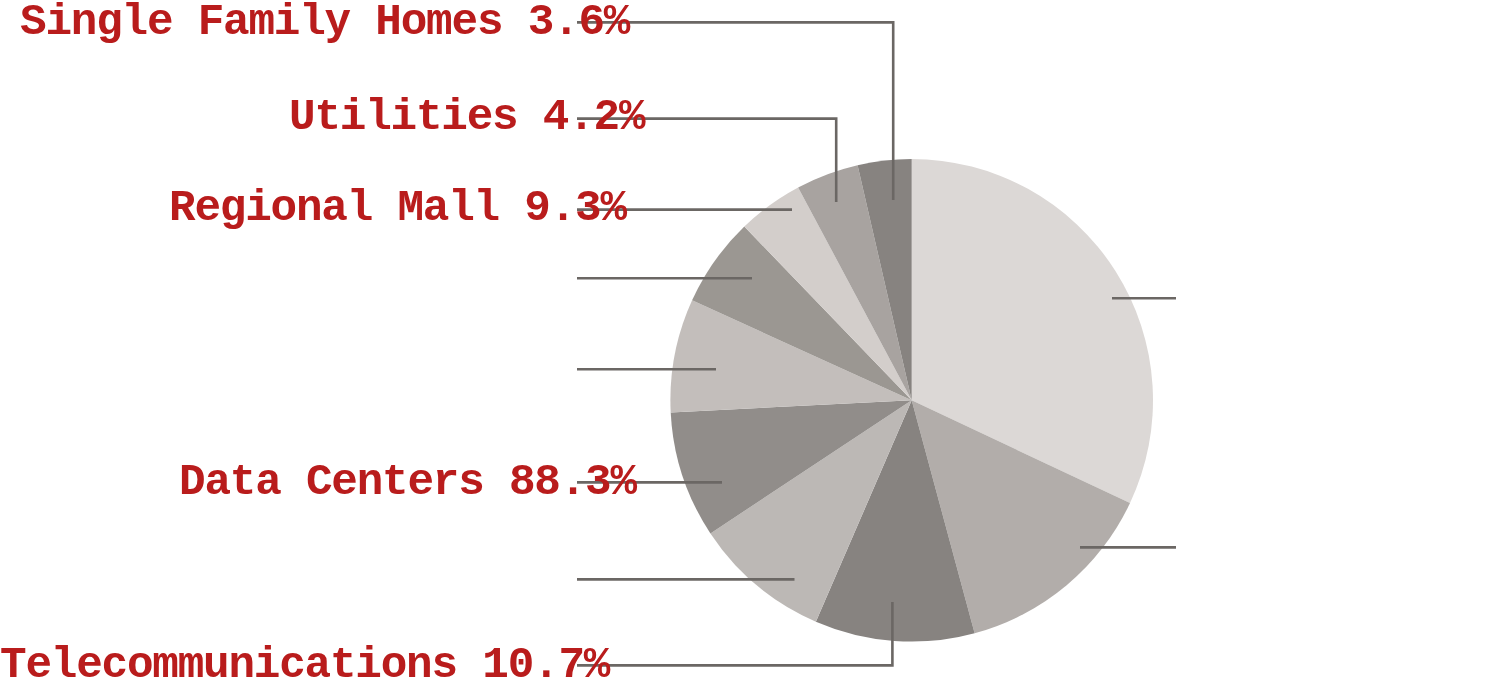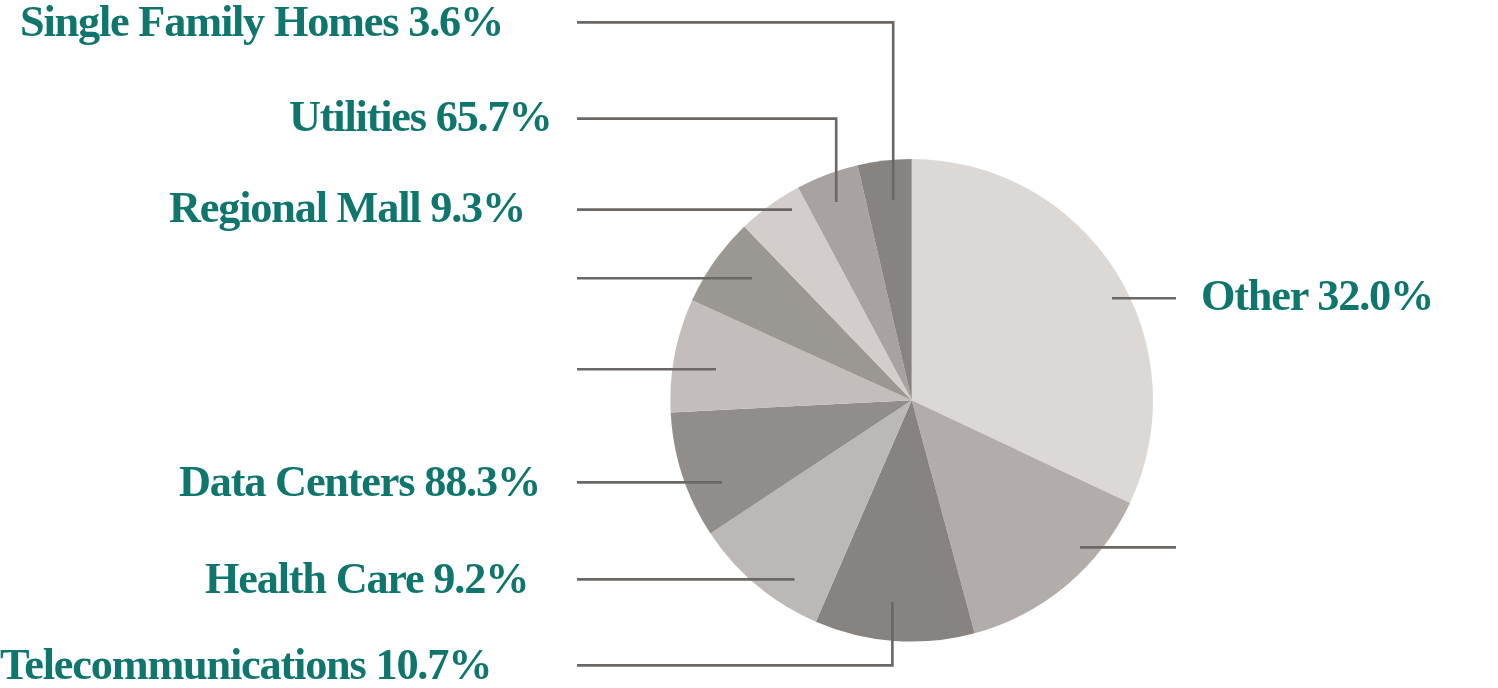--- a/index.html
+++ b/index.html
@@ -1,22 +1,22 @@
 <!DOCTYPE html>
 <html><head>
 <meta charset="utf-8">
 <title>Pie Chart</title>
 <style>
   html,body{margin:0;padding:0;background:#ffffff;}
   body{width:1498px;height:688px;overflow:hidden;}
   #stage{position:relative;width:1498px;height:688px;background:#ffffff;
          font-family:"Liberation Sans",sans-serif;}
   svg.chart{position:absolute;left:0;top:0;width:1498px;height:688px;display:block;}
-  .lbl{position:absolute;font-family:Liberation Serif, serif;font-weight:bold;
-       font-size:44.3px;letter-spacing:-1.2px;color:#0f766e;white-space:nowrap;
+  .lbl{position:absolute;font-family:Liberation Mono, monospace;font-weight:bold;
+       font-size:44.3px;letter-spacing:-1.2px;color:#b91c1c;white-space:nowrap;
        line-height:44px;transform:translateZ(0);-webkit-font-smoothing:antialiased;}
 </style>
 </head>
 <body>
 
 <div id="stage">
   <svg class="chart" viewBox="0 0 1498 688">
     <g shape-rendering="geometricPrecision">
       <path d="M 911.7 400.3 L 911.70 159.00 A 241.3 241.3 0 0 1 1130.03 503.04 Z" fill="#dcd8d6"></path>
       <path d="M 911.7 400.3 L 1130.03 503.04 A 241.3 241.3 0 0 1 974.64 633.25 Z" fill="#b2adaa"></path>
@@ -37,19 +37,17 @@
       <path d="M 577 369.3 L 716 369.3"></path>
       <path d="M 577 482.4 L 722 482.4"></path>
       <path d="M 577 579.4 L 794.5 579.4"></path>
       <path d="M 577 665.4 L 892.4 665.4 L 892.4 602"></path>
       <path d="M 1112 298.2 L 1176 298.2"></path>
       <path d="M 1080 547.4 L 1176 547.4"></path>
     </g>
   </svg>
 
   <div class="lbl" style="left:20px;top:0px">Single Family Homes 3.6%</div>
-  <div class="lbl" style="left:289px;top:95px">Utilities 65.7%</div>
+  <div class="lbl" style="left:289px;top:95px">Utilities 4.2%</div>
   <div class="lbl" style="left:169px;top:186px">Regional Mall 9.3%</div>
   <div class="lbl" style="left:179px;top:460px">Data Centers 88.3%</div>
-  <div class="lbl" style="left:205px;top:557px">Health Care 9.2%</div>
   <div class="lbl" style="left:0px;top:643px">Telecommunications 10.7%</div>
-  <div class="lbl" style="left:1201px;top:274px">Other 32.0%</div>
 </div>
 
 </body></html>

